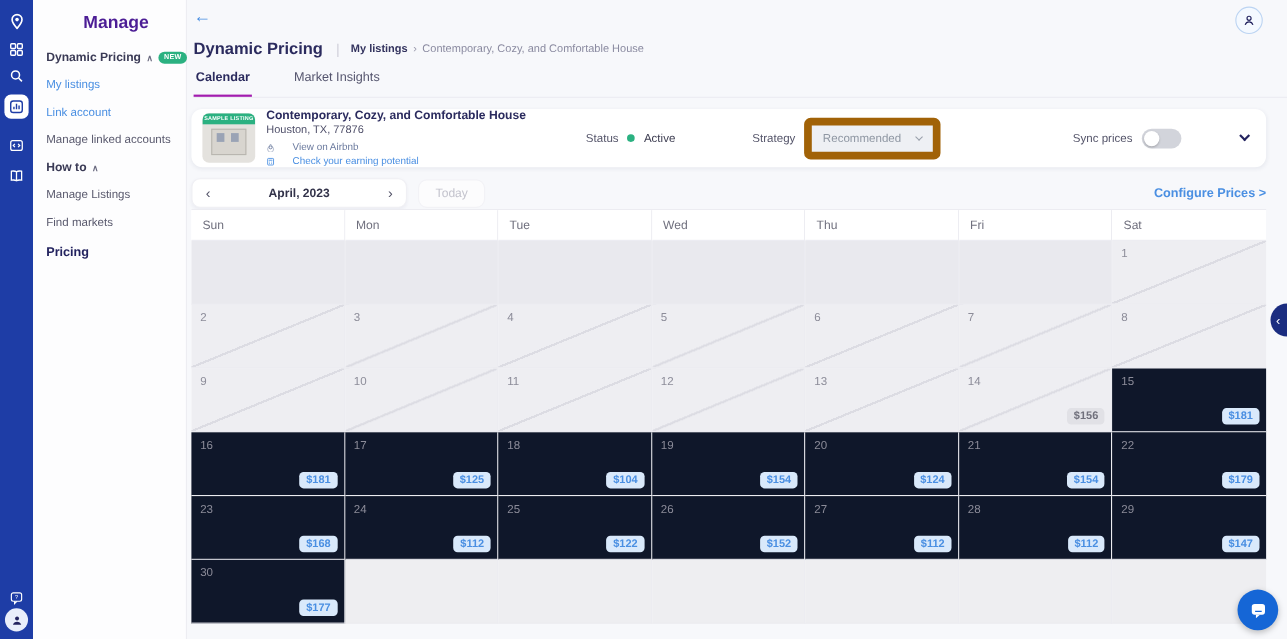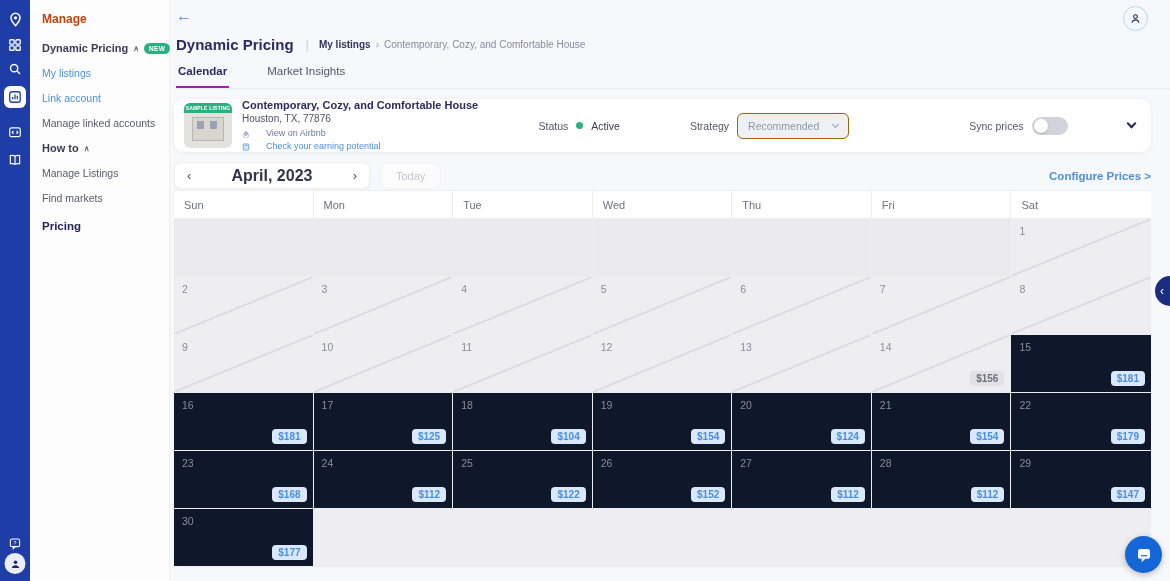--- a/index.html
+++ b/index.html
@@ -8,21 +8,21 @@
 
   
   .rail { position:absolute; left:0; top:0; width:30px; height:581px; background:#1e3da6; z-index:5; }
   .rail .ric { position:absolute; left:50%; transform:translateX(-50%); width:16px; height:16px; display:flex; align-items:center; justify-content:center; }
   .rail svg { display:block; }
   .active-box { position:absolute; left:50%; transform:translateX(-50%); top:86px; width:22px; height:22px; background:#fff; border-radius:6px; display:flex; align-items:center; justify-content:center; }
   .rail-avatar { position:absolute; left:50%; transform:translateX(-50%); top:553px; width:21px; height:21px; border-radius:50%; background:#e9eefb; display:flex; align-items:center; justify-content:center; }
 
   
   .sidebar { position:absolute; left:30px; top:0; width:140px; height:581px; background:#fdfdfe; border-right:1px solid #ededf2; z-index:4; padding:12px 0 0 12px; }
-  .sb-title { font-size:12px; font-weight:bold; color:#c2410c; margin-bottom:16px; }
+  .sb-title { font-size:16px; font-weight:bold; color:#4c1d95; margin-bottom:16px;text-align:center; }
   .sb-item { font-size:10.5px; margin-bottom:13px; cursor:pointer; display:flex; align-items:center; gap:5px; white-space:nowrap; }
   .sb-item.group { color:#3a3a55; font-weight:bold; font-size:11px; }
   .sb-item.link { color:#5a5a6e; }
   .sb-item.link.blue { color:#4a8fe2; }
   .sb-item.section { color:#23235f; font-weight:bold; font-size:11.5px; margin-top:16px; }
   .caret-up { font-size:8px; color:#6b6b80; }
   .badge { background:#2bb181; color:#fff; font-size:6.5px; font-weight:bold; border-radius:7px; padding:2px 5px; letter-spacing:.3px; }
 
   
   .main { position:absolute; left:170px; top:0; right:0; bottom:0; }
@@ -51,32 +51,32 @@
   .l-loc { font-size:10px; color:#50506a; margin-top:1px; }
   .l-link { font-size:9px; display:flex; align-items:center; gap:16px; margin-top:2px; cursor:pointer; }
   .l-link.airbnb { color:#6b7a9e; }
   .l-link.earning { color:#4a8fe2; }
   .grp { display:flex; align-items:center; gap:8px; }
   .grp-status { margin-left:auto; }
   .grp-label { font-size:10.5px; color:#55556a; }
   .dot { width:7px; height:7px; border-radius:50%; background:#2bb181; }
   .status-val { font-size:10.5px; color:#3c3c50; }
   .grp-strategy { margin-left:70px; }
-  .select { background:#eef0f4; border:1px solid #a16207; border-radius:6px; color:#8f97a3; font-size:10.5px; padding:6px 10px; display:flex; align-items:center; gap:14px; min-width:104px; cursor:default; }
+  .select { background:#eef0f4; border:7px solid #a16207; border-radius:6px; color:#8f97a3; font-size:10.5px; padding:6px 10px; display:flex; align-items:center; gap:14px; min-width:104px; cursor:default; }
   .sel-chev { width:5px; height:5px; border:solid #9aa0ab; border-width:0 1.5px 1.5px 0; transform:rotate(45deg); margin-top:-3px; }
   .grp-sync { margin-left:120px; }
   .toggle { width:36px; height:18px; border-radius:10px; background:#d2d4db; position:relative; cursor:pointer; }
   .knob { position:absolute; left:2px; top:2px; width:14px; height:14px; border-radius:50%; background:#fff; box-shadow:0 1px 2px rgba(0,0,0,.2); }
   .card-chev { margin-left:auto; width:7px; height:7px; border:solid #23235f; border-width:0 2px 2px 0; transform:rotate(45deg); cursor:pointer; margin-top:-4px; }
 
   
   .navrow { position:absolute; left:4px; right:19px; top:162px; height:27px; display:flex; align-items:center; }
   .monthnav { background:#fff; border:1px solid #f0f0f4; box-shadow:0 1px 3px rgba(30,40,90,.05); border-radius:8px; height:27px; width:196px; display:flex; align-items:center; justify-content:space-between; padding:0 12px; }
   .mn-arrow { color:#55556a; font-size:13px; cursor:pointer; line-height:1; }
-  .mn-label { font-size:16px; font-weight:bold; color:#33334a; }
+  .mn-label { font-size:11px; font-weight:bold; color:#33334a; }
   .today-btn { margin-left:10px; background:#fcfcfd; border:1px solid #f2f2f6; border-radius:8px; font-size:11px; color:#c3c3cd; padding:6px 15px; cursor:default; }
   .configure { margin-left:auto; font-size:11.5px; font-weight:bold; color:#4a8fe2; cursor:pointer; }
 
   
   .grid { position:absolute; left:4px; right:19px; top:190px; display:grid; grid-template-columns:repeat(7,1fr); grid-template-rows:28px repeat(6,58px); background:#fff; border-top:1px solid #ececf1; }
   .dow { border-right:1px solid #ececf1; border-bottom:1px solid #ececf1; font-size:11px; color:#70707e; display:flex; align-items:center; padding-left:10px; background:#fff; }
   .cell { position:relative; border-right:1px solid #ececf1; border-bottom:1px solid #ececf1; background:#0f172a; }
   .grid > :nth-child(7n) { border-right:none; }
   .cell.lead { background:#e9e9ee; }
   .cell.tail { background:#eeeef1; }

